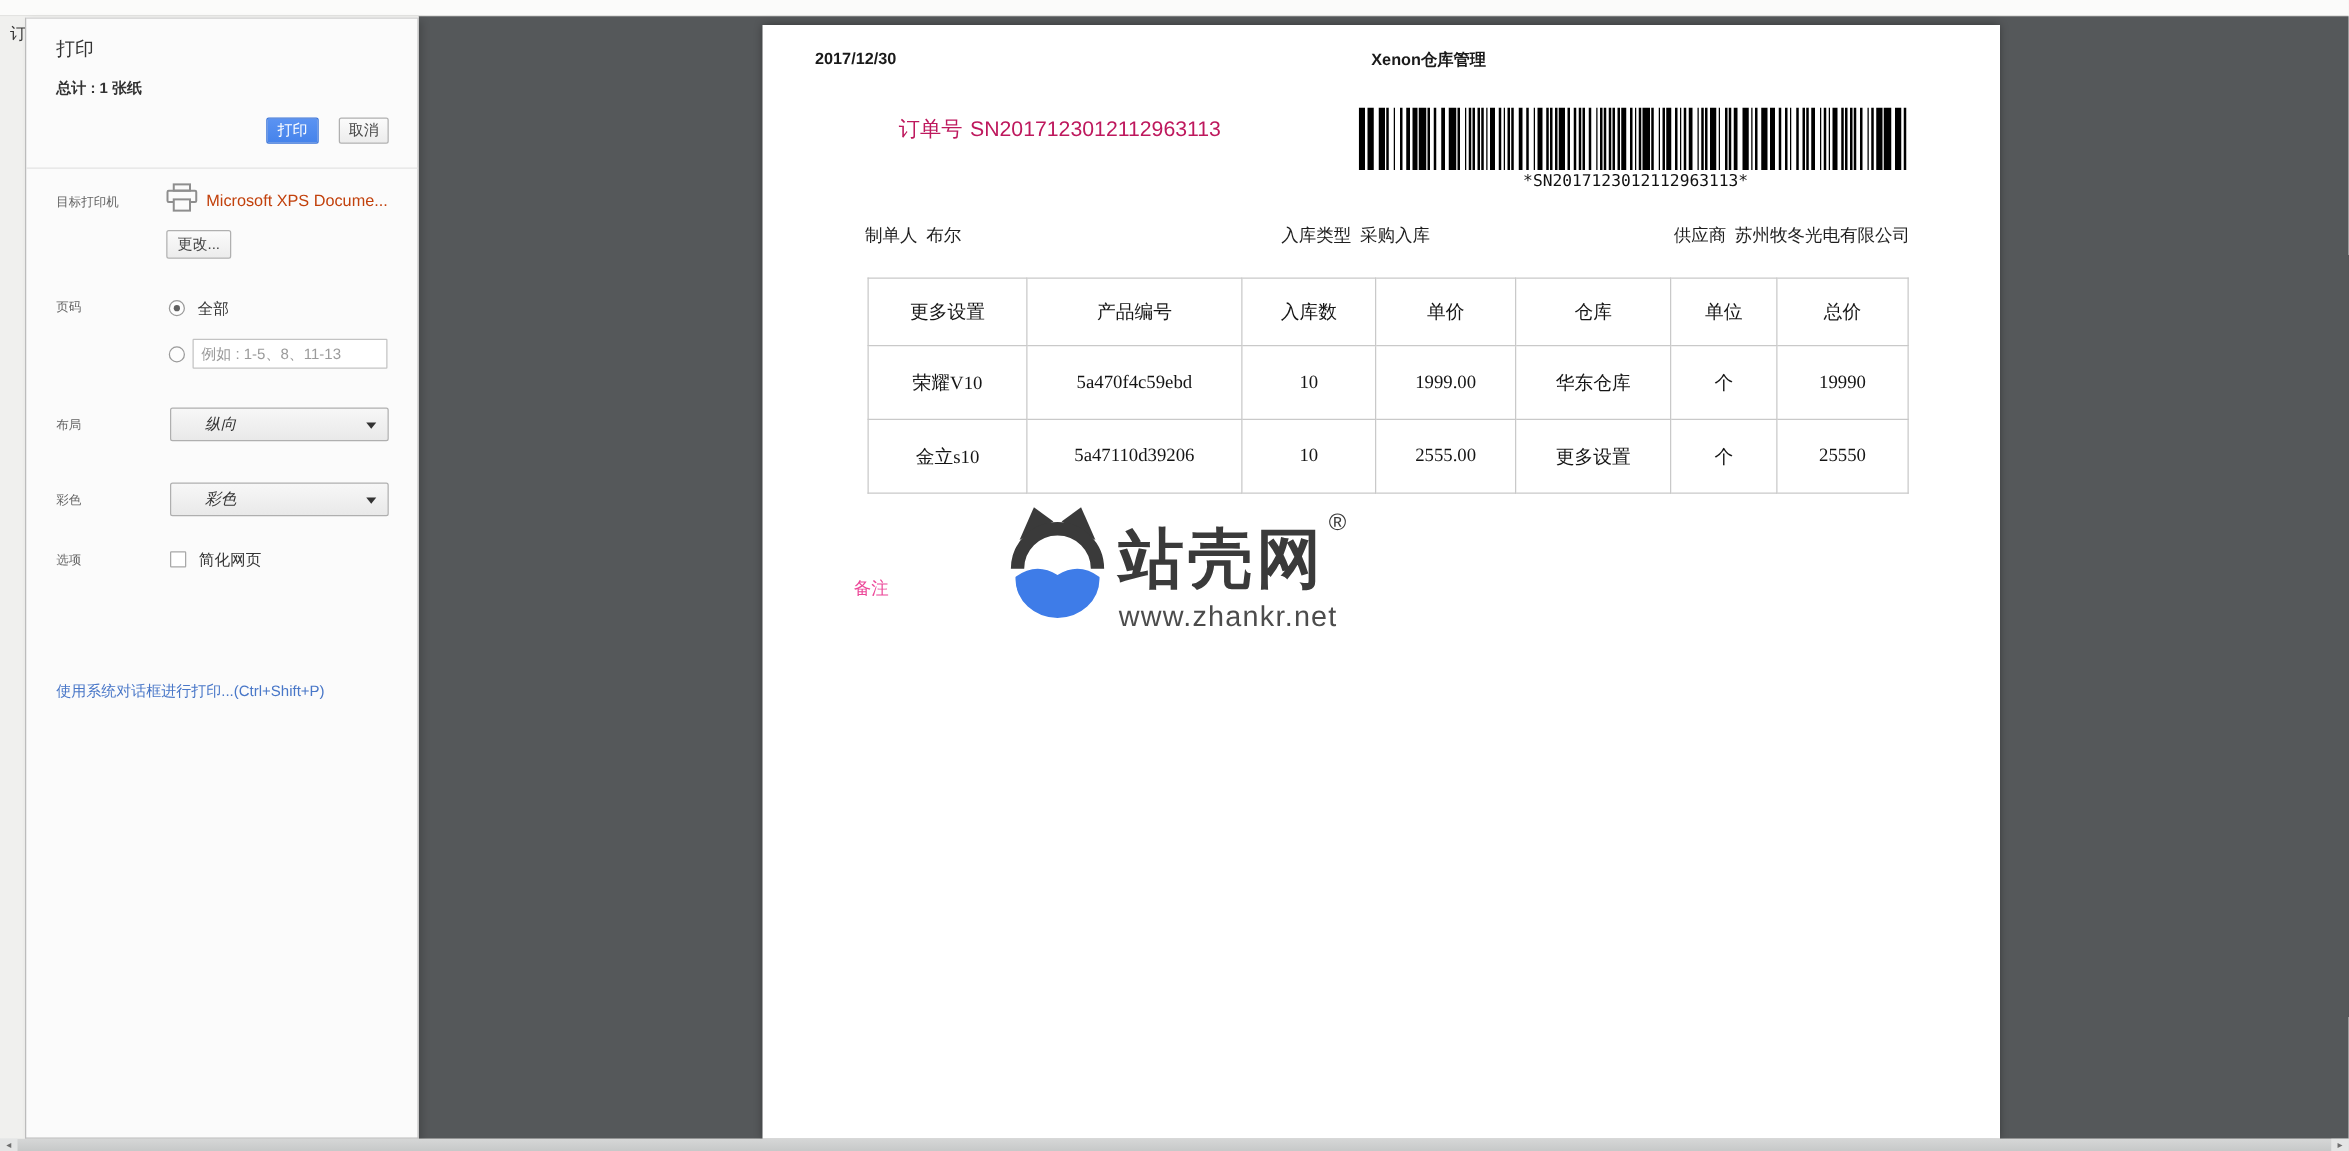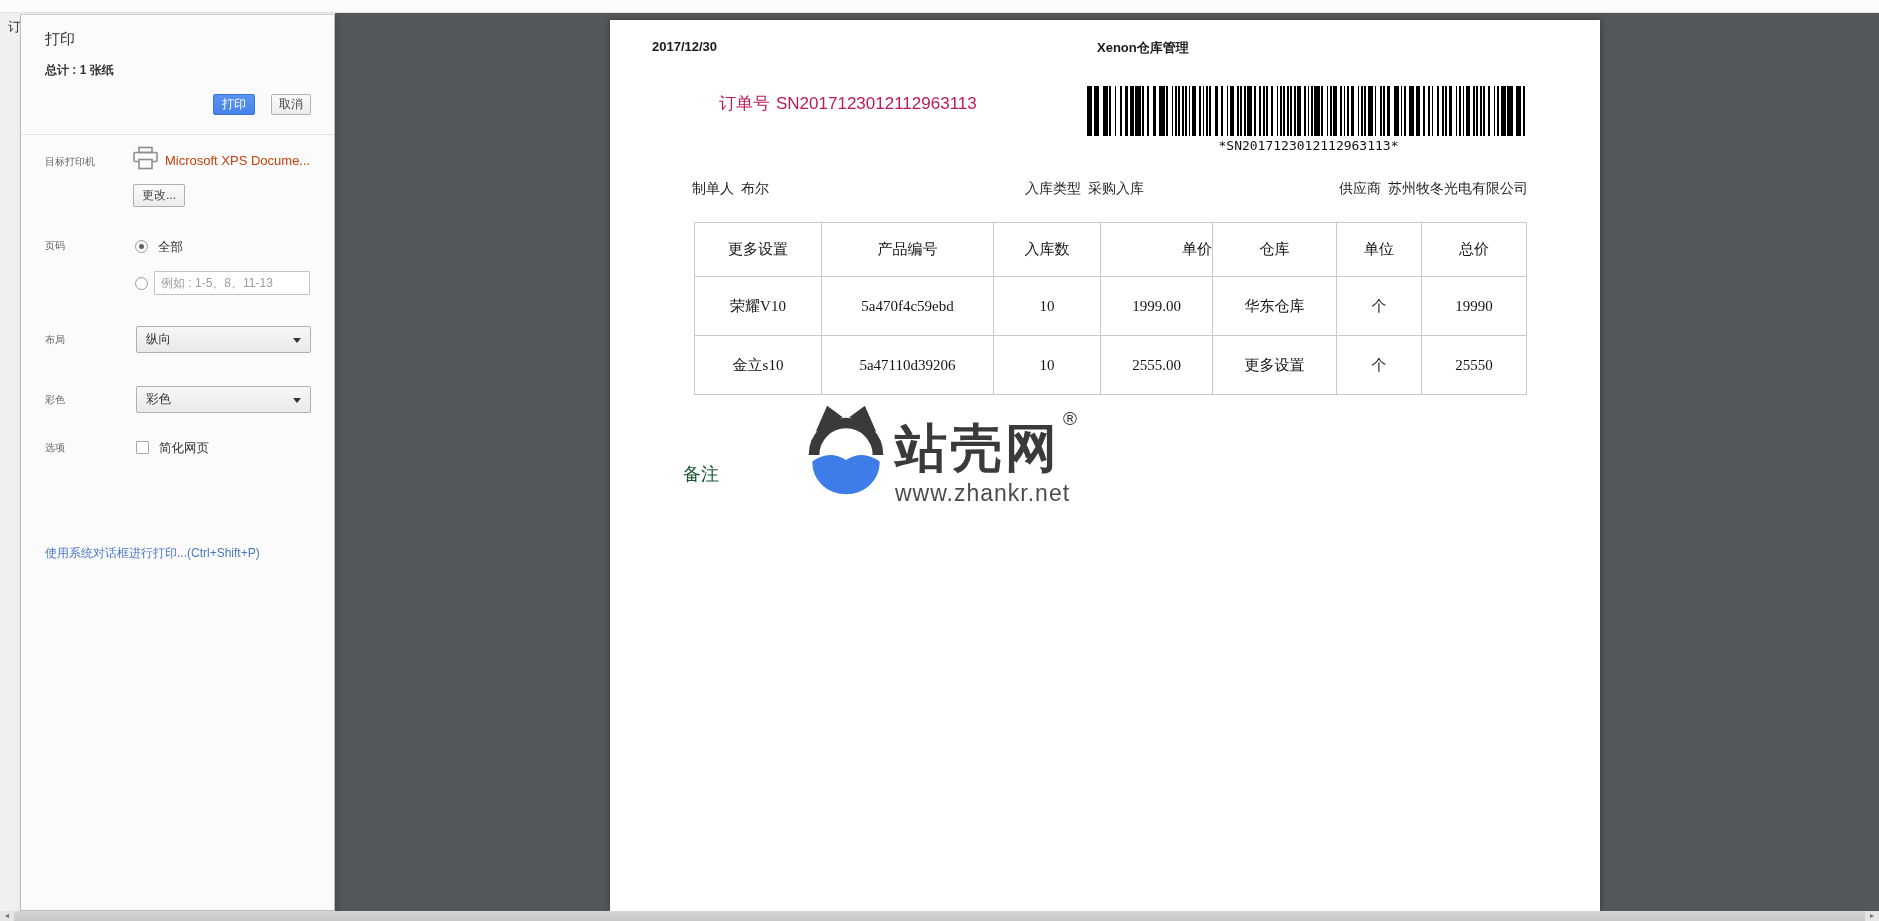--- a/index.html
+++ b/index.html
@@ -59,21 +59,21 @@
   .radio.checked::after { content:""; position:absolute; left:3px; top:3px; width:5px; height:5px;
     border-radius:50%; background:#606060; }
   .radio-label { position:absolute; font-size:12.5px; color:#333; }
   .range-input { position:absolute; left:133px; top:256px; width:156px; height:24px;
     border:1px solid #c3c3c3; border-radius:1px; background:#fff; font-size:12px; padding:0 6px;
     color:#333; font-family:inherit; }
   .range-input::placeholder { color:#9b9b9b; }
 
   .select { position:absolute; left:115px; width:175px; height:27px;
     background:linear-gradient(#f7f7f7,#e9e9e9); border:1px solid #afafaf; border-radius:2px;
-    font-size:12.5px; color:#333; line-height:25px; padding-left:9px; cursor:pointer; }
+    font-size:12.5px; color:#333; line-height:25px; padding-left:27px; cursor:pointer;font-style:italic; }
   .select .arrow { position:absolute; right:9px; top:11px; width:0; height:0;
     border-left:4px solid transparent; border-right:4px solid transparent; border-top:5px solid #333; }
 
   .checkbox { position:absolute; left:115px; top:426px; width:13px; height:13px;
     border:1px solid #a8a8a8; border-radius:1px; background:#fff; }
   .checkbox-label { position:absolute; left:138px; top:425px; font-size:12.5px; color:#333; }
 
   .more-band { position:absolute; left:0; top:460px; width:100%; height:44px; background:#f6f6f6;
     border-top:1px solid #e4e4e4; border-bottom:1px solid #e4e4e4; cursor:pointer; }
   .plus-icon { position:absolute; left:22px; top:11px; font-size:17px; font-weight:bold; color:#6e6e6e; }
@@ -98,21 +98,21 @@
     font-family:"Liberation Serif","DejaVu Serif",serif; white-space:nowrap; }
   .meta-left { left:82px; } .meta-center { left:415px; } .meta-right { right:72px; }
   .meta b { font-weight:normal; margin-right:7px; }
 
   .doc-table { position:absolute; left:84px; top:202px; width:832px; border-collapse:collapse;
     table-layout:fixed; font-family:"Liberation Serif","DejaVu Serif",serif; color:#151515; }
   .doc-table th { height:54px; font-weight:normal; font-size:15px; border:1px solid #c9c9c9;
     background:#fff; }
   .doc-table td { height:59px; text-align:center; font-size:15px; border:1px solid #c9c9c9; }
 
-  .remarks { position:absolute; left:73px; top:442px; font-size:18px; color:#14532d;
+  .remarks { position:absolute; left:73px; top:442px; font-size:14px; color:#ec4899;
     font-family:"Liberation Serif","DejaVu Serif",serif;text-align:right; }
 
   
   .watermark { position:absolute; left:185px; top:384px; width:315px; height:106px; background:#fff;
     z-index:4; }
   .wm-cat { position:absolute; left:10px; top:-2px; }
   .wm-name { position:absolute; left:100px; top:18px; font-size:52px; line-height:1; font-weight:bold;
     letter-spacing:3px; color:var(--watermark-dark,#3a3a3a); }
   .wm-reg { position:absolute; left:268px; top:4px; font-size:19px; color:var(--watermark-dark,#3a3a3a); }
   .wm-url { position:absolute; left:100px; top:76px; font-size:23px; color:#4c4c4c; letter-spacing:1px; }
@@ -238,21 +238,21 @@
   <div class="meta meta-right">
     <b>供应商</b><span>苏州牧冬光电有限公司</span>
   </div>
 
   <table class="doc-table">
     <thead>
         <tr id="thead-row">
           <th style="width: 127px;">更多设置</th>
           <th style="width: 172px;">产品编号</th>
           <th style="width: 107px;">入库数</th>
-          <th style="width: 112px; text-align: right;">单价</th>
+          <th style="width: 112px;">单价</th>
           <th style="width: 124px;">仓库</th>
           <th style="width: 85px; text-align: center;">单位</th>
           <th style="width: 105px;">总价</th>
         </tr>
       </thead>
     <tbody id="tbody">
         <tr>
           <td>荣耀V10</td>
           <td>5a470f4c59ebd</td>
           <td>10</td>

